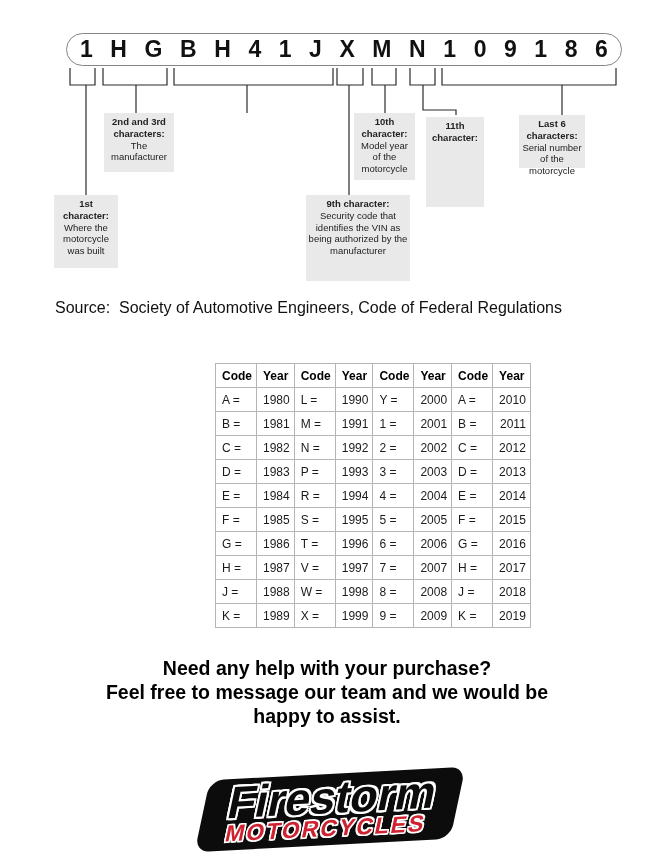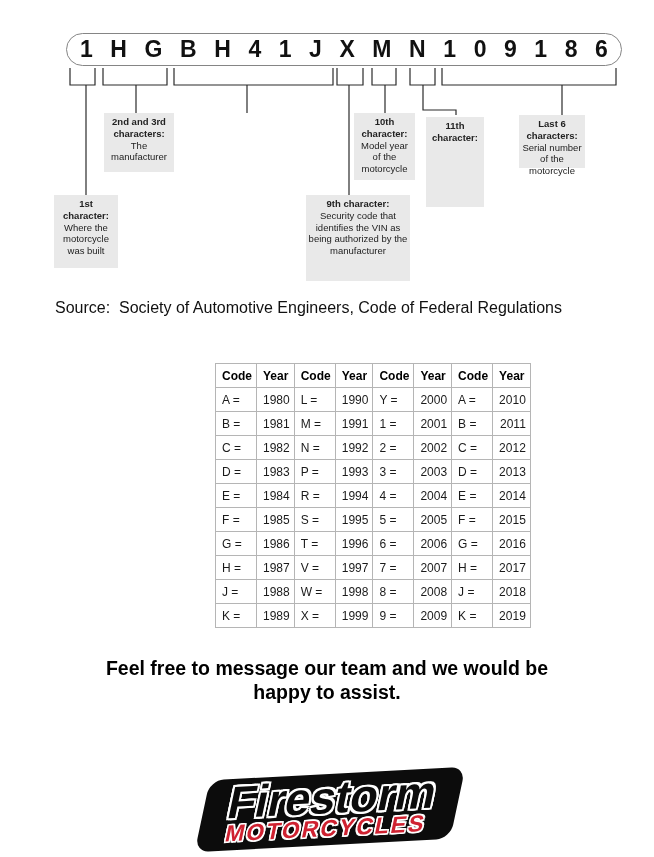--- a/index.html
+++ b/index.html
@@ -242,20 +242,21 @@
           <td>1999</td>
           <td>9 =</td>
           <td>2009</td>
           <td>K =</td>
           <td>2019</td>
         </tr>
       </tbody>
   </table>
 
   <div class="help-text">
+    <div>Need any help with your purchase?</div>
     <div>Feel free to message our team and we would be</div>
     <div>happy to assist.</div>
   </div>
 
   <div class="logo">
     <div class="logo-bg">
       <div class="logo-brand" style="color: rgb(12, 12, 12);">Firestorm</div>
       <div class="logo-sub" style="color: rgb(207, 34, 49);">MOTORCYCLES</div>
     </div>
   </div>

